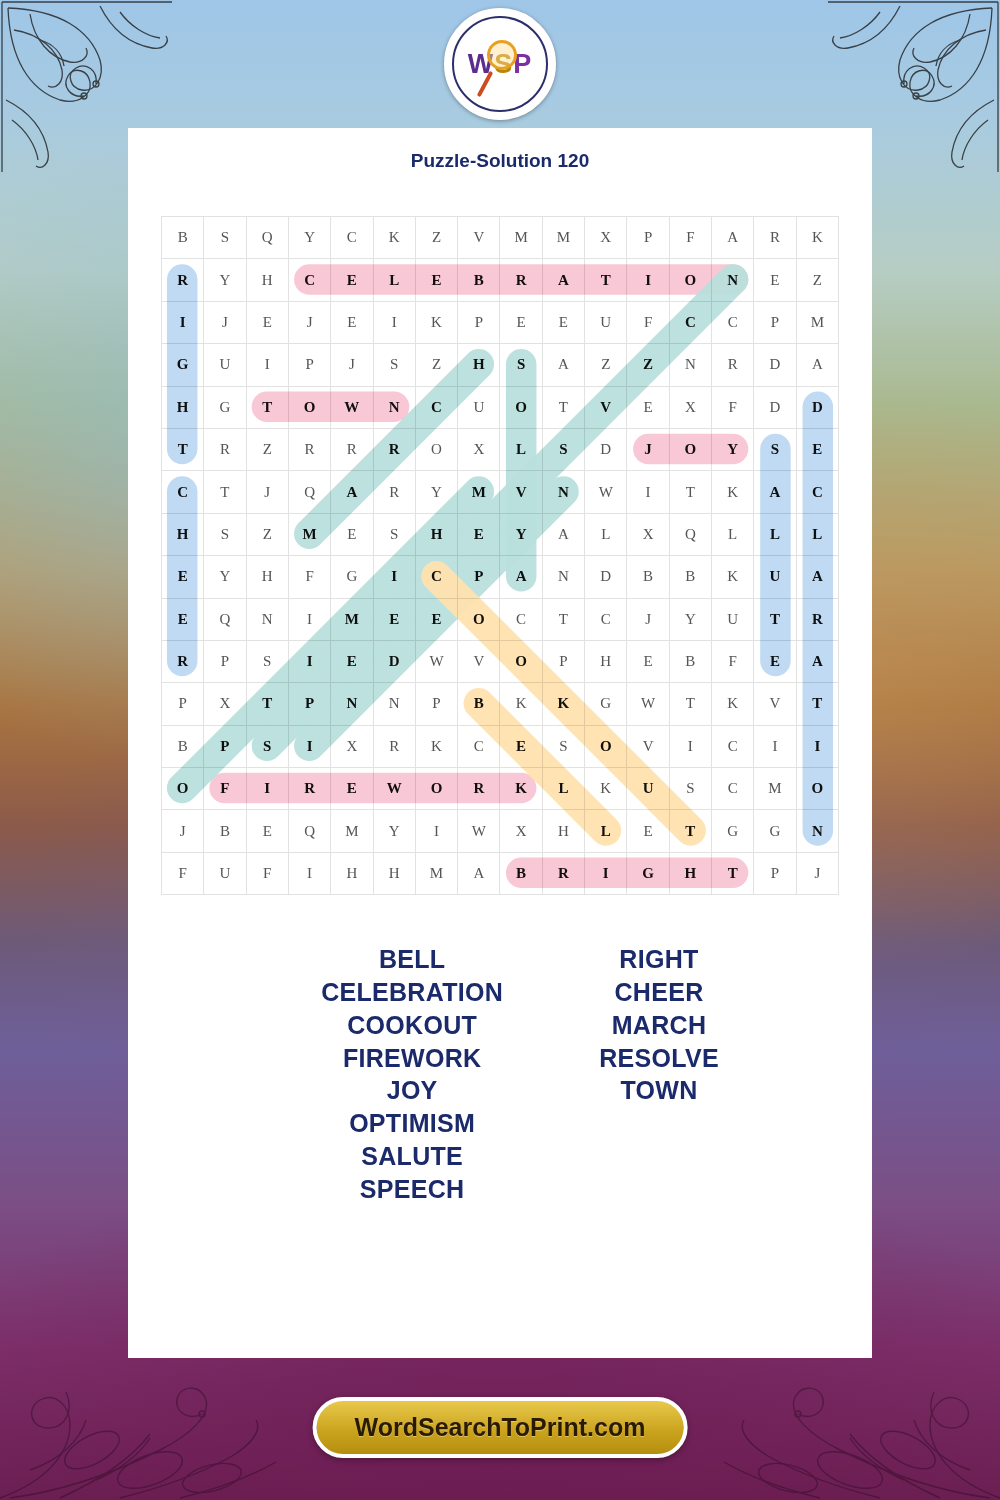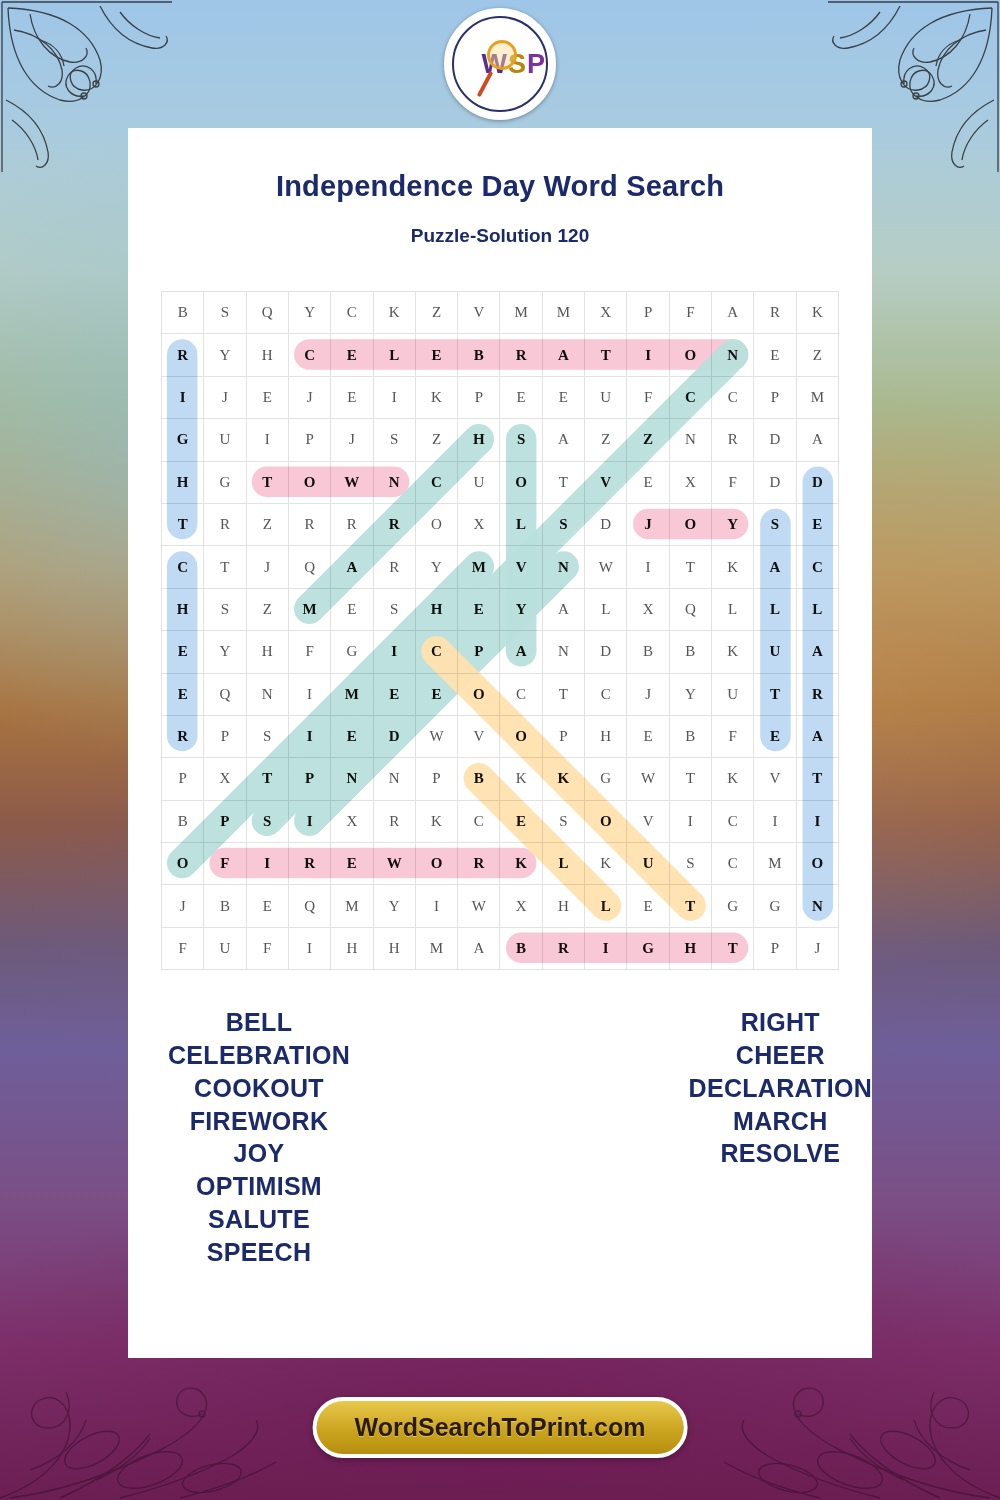--- a/index.html
+++ b/index.html
@@ -51,21 +51,21 @@
     width:112px; height:112px; border-radius:50%;
     background:#ffffff; border:4px solid #fff;
     box-shadow:0 1px 4px rgba(0,0,0,.35);
     display:flex; align-items:center; justify-content:center;
     z-index:6;
   }
   .logo-inner {
     width:96px;height:96px;border-radius:50%;
     border:2px solid #2b2f6b;
     position:relative;
-    display:flex;align-items:center;justify-content:flex-end;
+    display:flex;align-items:center;justify-content:center;
     background:#fff;
   }
   .logo-text { font-weight:bold; font-size:27px; letter-spacing:1px; color:#5b2d8e; }
   .logo-text .p { color:#7b2fa0; }
   .mag {
     position:absolute; left:33px; top:22px; width:30px; height:30px;
     border:3px solid #e8a020; border-radius:50%;
     background:rgba(255,225,150,.45);
   }
   .mag-handle {
@@ -99,22 +99,22 @@
     font-family:"Liberation Serif", serif;
     position:relative;
   }
   table.grid td.hit {
     color:#111; font-weight:bold;
   }
   .overlay { position:absolute; inset:0; pointer-events:none; }
 
   
   .lists {
-    display:flex; justify-content:space-between; gap:96px;
-    margin-top:36px;
+    display:flex; justify-content:center; gap:96px;
+    margin-top:48px;
     padding-left:40px;
   }
   .list-col { text-align:center; }
   .list-col div {
     color:#1b2a6b; font-weight:bold; font-size:25px; line-height:1.31;
     letter-spacing:.3px;
   }
 
   
   .pill {
@@ -199,21 +199,20 @@
 
 <div class="logo">
   <div class="logo-inner">
     <span class="logo-text">W<span style="color:#b8860b">S</span><span class="p">P</span></span>
     <span class="mag"></span>
     <span class="mag-handle"></span>
   </div>
 </div>
 
 <div class="sheet">
-  <div class="title">Independence Day Word Search</div>
   <div class="subtitle">Puzzle-Solution 120</div>
 
   <div class="grid-wrap">
     <table class="grid">
       <tbody id="grid-body">
           <tr>
             <td>B</td>
             <td>S</td>
             <td>Q</td>
             <td>Y</td>
@@ -529,20 +528,20 @@
         <div>COOKOUT</div>
         <div>FIREWORK</div>
         <div>JOY</div>
         <div>OPTIMISM</div>
         <div>SALUTE</div>
         <div>SPEECH</div>
       </div>
     <div class="list-col" id="list-right">
         <div>RIGHT</div>
         <div>CHEER</div>
-        <div>DECLARATION</div>
         <div>MARCH</div>
         <div>RESOLVE</div>
+        <div>TOWN</div>
       </div>
   </div>
 </div>
 
 <div class="pill">WordSearchToPrint.com</div>
 
 </body></html>

